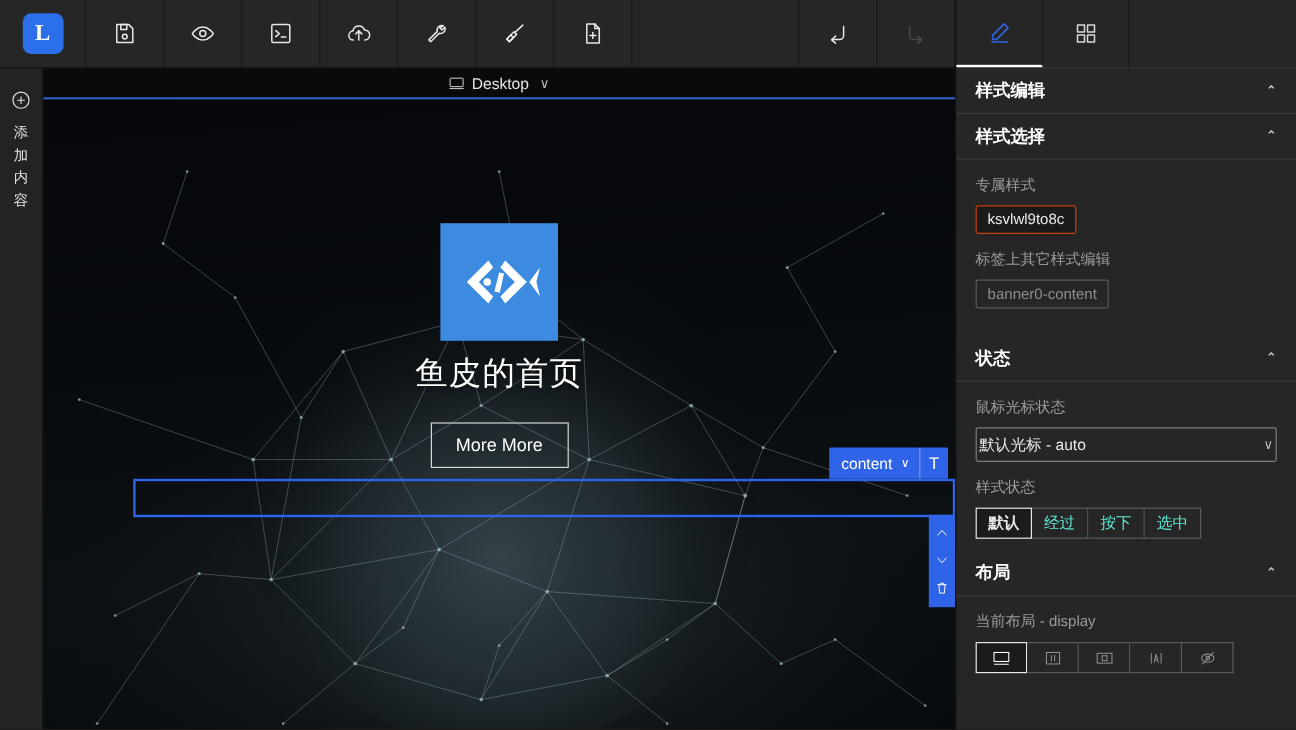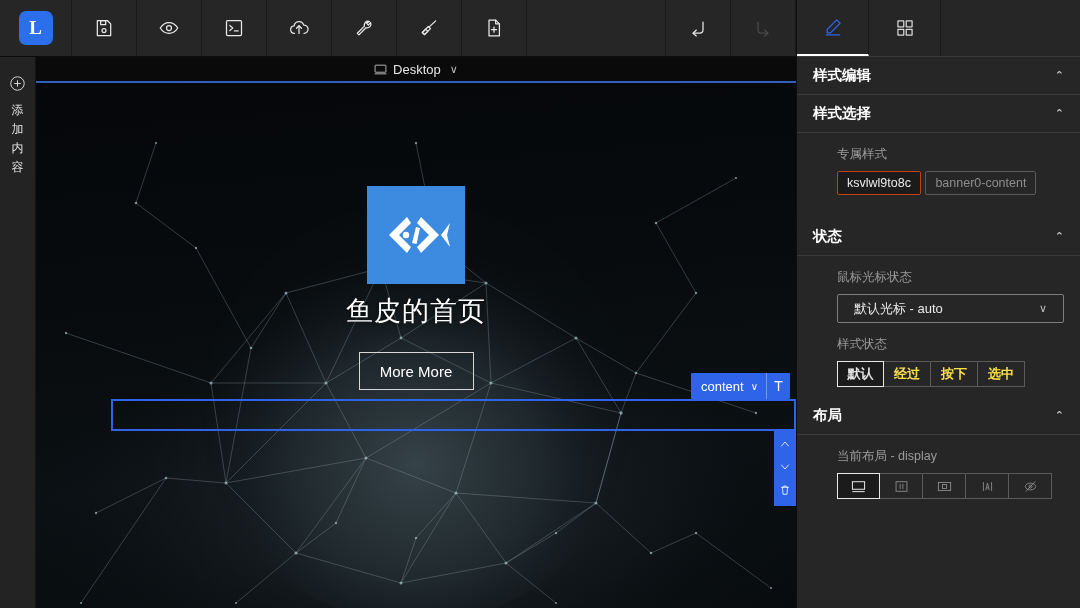--- a/index.html
+++ b/index.html
@@ -144,41 +144,41 @@
   .rp-tab.active svg path, .rp-tab.active svg line { stroke: #2f63e8; }
   .rp-tabs .tail { flex: 1; }
 
   .sec-head {
     height: 38px; display: flex; align-items: center; justify-content: space-between;
     padding: 0 16px; color: #fff; font-size: 14.5px; font-weight: 700;
     border-bottom: 1px solid #3a3a3a; background: #262626; gap: 16px;
   }
   .sec-head.sub { padding-left: 16px; }
   .sec-head .caret { color: #c9c9c9; font-size: 11px; }
-  .sec-body { padding: 13px 16px 10px; margin-left: 24px; }
+  .sec-body { padding: 13px 16px 10px; }
   .field-label { color: #9b9b9b; font-size: 12.5px; margin-bottom: 8px; }
   .chip {
     display: inline-block; padding: 4px 9px; font-size: 12.5px;
     border: 1px solid #c2410c; background: #1b1b1b; color: #eaeaea;
     border-radius: 2px; margin-bottom: 13px;
   }
   .chip.muted { color: #8d8d8d; border-color: #5a5a5a; background: #262626; }
   .select {
     width: 100%; height: 29px; border: 1px solid #7e7e7e; background: #262626;
     display: flex; align-items: center; justify-content: space-between;
-    padding: 0 16px; color: #eaeaea; font-size: 13px; border-radius: 2px;
+    padding: 0 2px; color: #eaeaea; font-size: 13px; border-radius: 2px;
     margin-bottom: 13px;
   }
   .select .chev { color: #bdbdbd; font-size: 11px; }
   .seg { display: flex; border-radius: 2px; }
   .seg .sg {
     height: 26px; min-width: 47px; padding: 0 9px;
     display: flex; align-items: center; justify-content: center;
-    font-size: 13px; color: #fde047; border: 1px solid #5a5a5a;
-    border-left-width: 0; background: #262626; font-weight: bold;
+    font-size: 13px; color: #5eead4; border: 1px solid #5a5a5a;
+    border-left-width: 0; background: #262626;
   }
   .seg .sg:first-child { border-left-width: 1px; }
   .seg .sg.active {
     color: #e5e5e5; border: 1px solid #e8e8e8; font-weight: 700;
     background: #1b1b1b;
   }
   .icon-seg { display: flex; }
   .icon-seg .isg {
     width: 43px; height: 26px; display: flex; align-items: center; justify-content: center;
     border: 1px solid #5a5a5a; border-left-width: 0; background: #262626;
@@ -427,20 +427,21 @@
       <span class="caret">⌃</span>
     </div>
 
     <div class="sec-head sub">
       <span>样式选择</span>
       <span class="caret">⌃</span>
     </div>
     <div class="sec-body">
       <div class="field-label">专属样式</div>
       <div class="chip">ksvlwl9to8c</div>
+      <div class="field-label">标签上其它样式编辑</div>
       <div class="chip muted">banner0-content</div>
     </div>
 
     <div class="sec-head sub">
       <span>状态</span>
       <span class="caret">⌃</span>
     </div>
     <div class="sec-body">
       <div class="field-label">鼠标光标状态</div>
       <div class="select">

